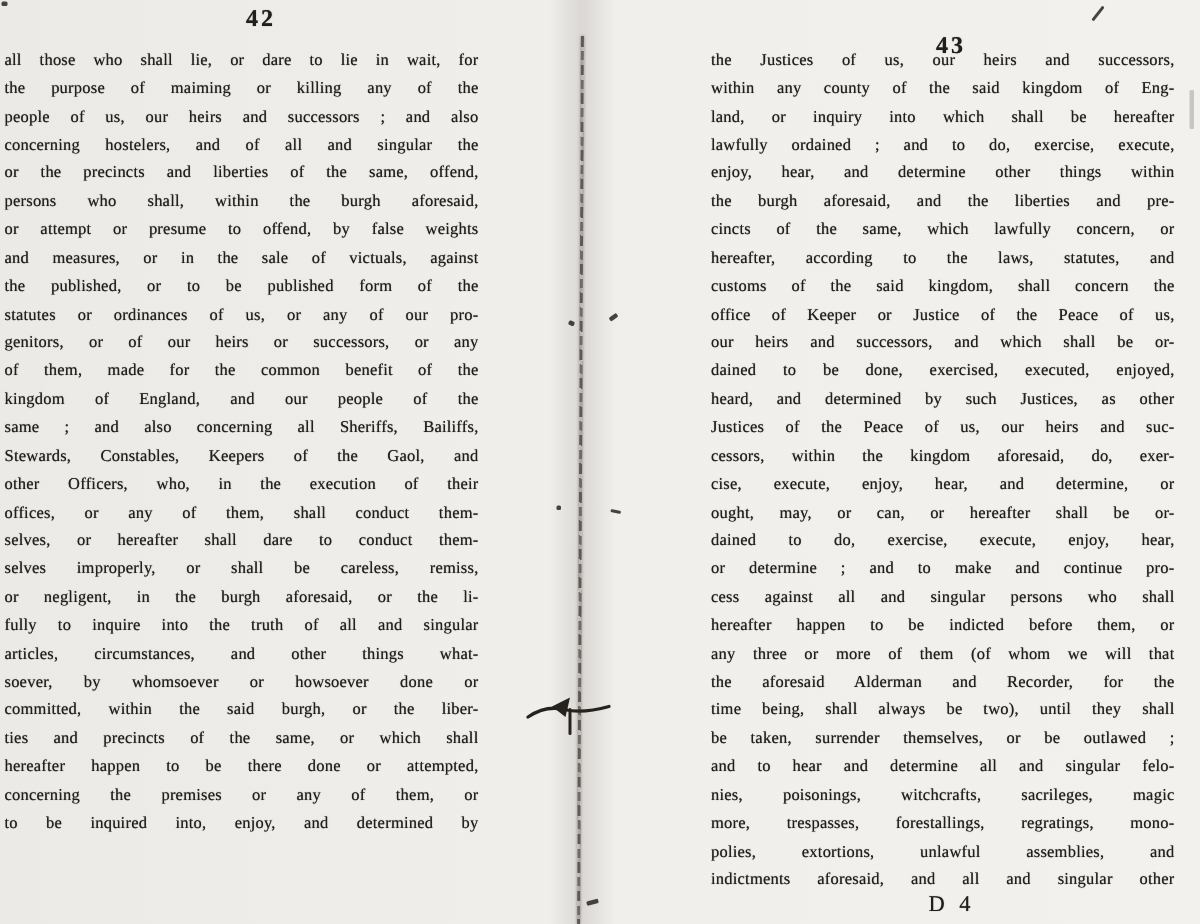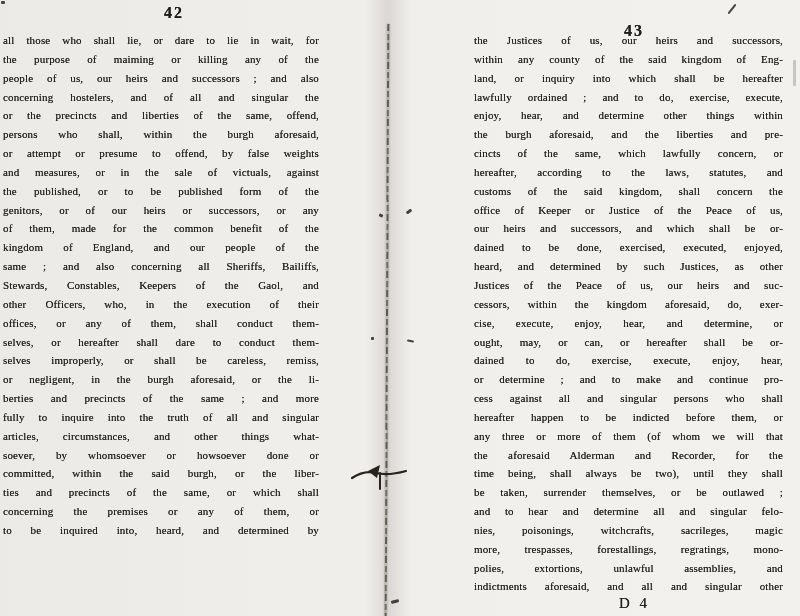--- a/index.html
+++ b/index.html
@@ -107,38 +107,39 @@
   <div class="text-column left">
       <div class="line">all those who shall lie, or dare to lie in wait, for</div>
       <div class="line">the purpose of maiming or killing any of the</div>
       <div class="line">people of us, our heirs and successors ; and also</div>
       <div class="line">concerning hostelers, and of all and singular the</div>
       <div class="line">or the precincts and liberties of the same, offend,</div>
       <div class="line">persons who shall, within the burgh aforesaid,</div>
       <div class="line">or attempt or presume to offend, by false weights</div>
       <div class="line">and measures, or in the sale of victuals, against</div>
       <div class="line">the published, or to be published form of the</div>
+      <div class="line">statutes or ordinances of us, or any of our pro-</div>
       <div class="line">genitors, or of our heirs or successors, or any</div>
       <div class="line">of them, made for the common benefit of the</div>
       <div class="line">kingdom of England, and our people of the</div>
       <div class="line">same ; and also concerning all Sheriffs, Bailiffs,</div>
       <div class="line">Stewards, Constables, Keepers of the Gaol, and</div>
       <div class="line">other Officers, who, in the execution of their</div>
       <div class="line">offices, or any of them, shall conduct them-</div>
       <div class="line">selves, or hereafter shall dare to conduct them-</div>
       <div class="line">selves improperly, or shall be careless, remiss,</div>
       <div class="line">or negligent, in the burgh aforesaid, or the li-</div>
-      <div class="line">berties and precincts of the same ; and more</div>
       <div class="line">fully to inquire into the truth of all and singular</div>
       <div class="line">articles, circumstances, and other things what-</div>
       <div class="line">soever, by whomsoever or howsoever done or</div>
       <div class="line">committed, within the said burgh, or the liber-</div>
       <div class="line">ties and precincts of the same, or which shall</div>
+      <div class="line">hereafter happen to be there done or attempted,</div>
       <div class="line">concerning the premises or any of them, or</div>
-      <div class="line">to be inquired into, heard, and determined by</div>
+      <div class="line">to be inquired into, enjoy, and determined by</div>
     </div>
 
   <div class="page-number right">43</div>
   <div class="text-column right">
       <div class="line">the Justices of us, our heirs and successors,</div>
       <div class="line">within any county of the said kingdom of Eng-</div>
       <div class="line">land, or inquiry into which shall be hereafter</div>
       <div class="line">lawfully ordained ; and to do, exercise, execute,</div>
       <div class="line">enjoy, hear, and determine other things within</div>
       <div class="line">the burgh aforesaid, and the liberties and pre-</div>

